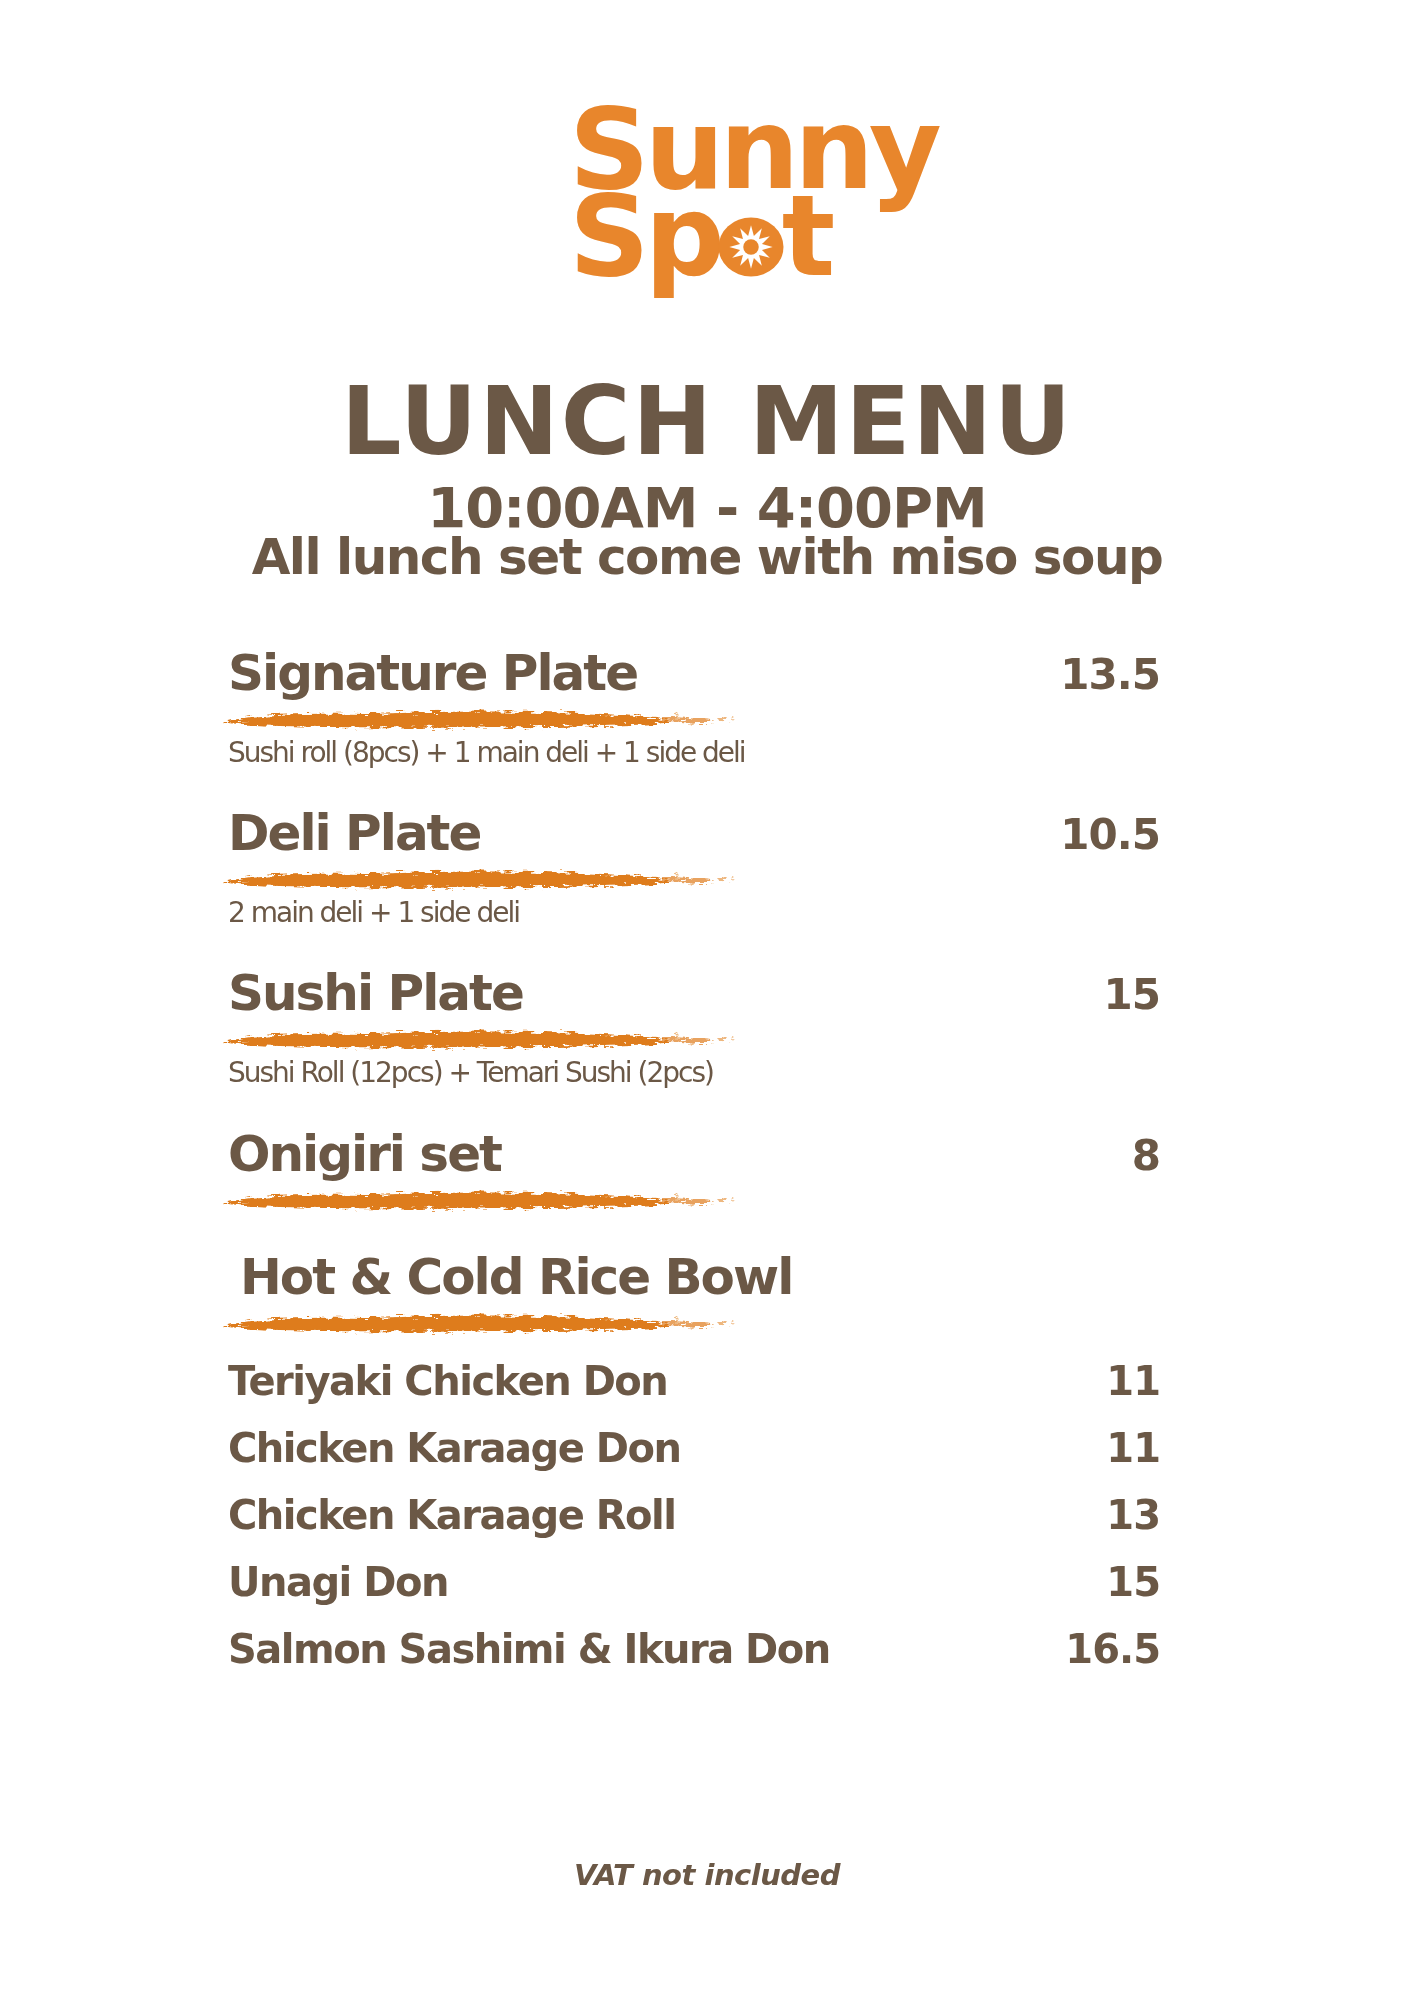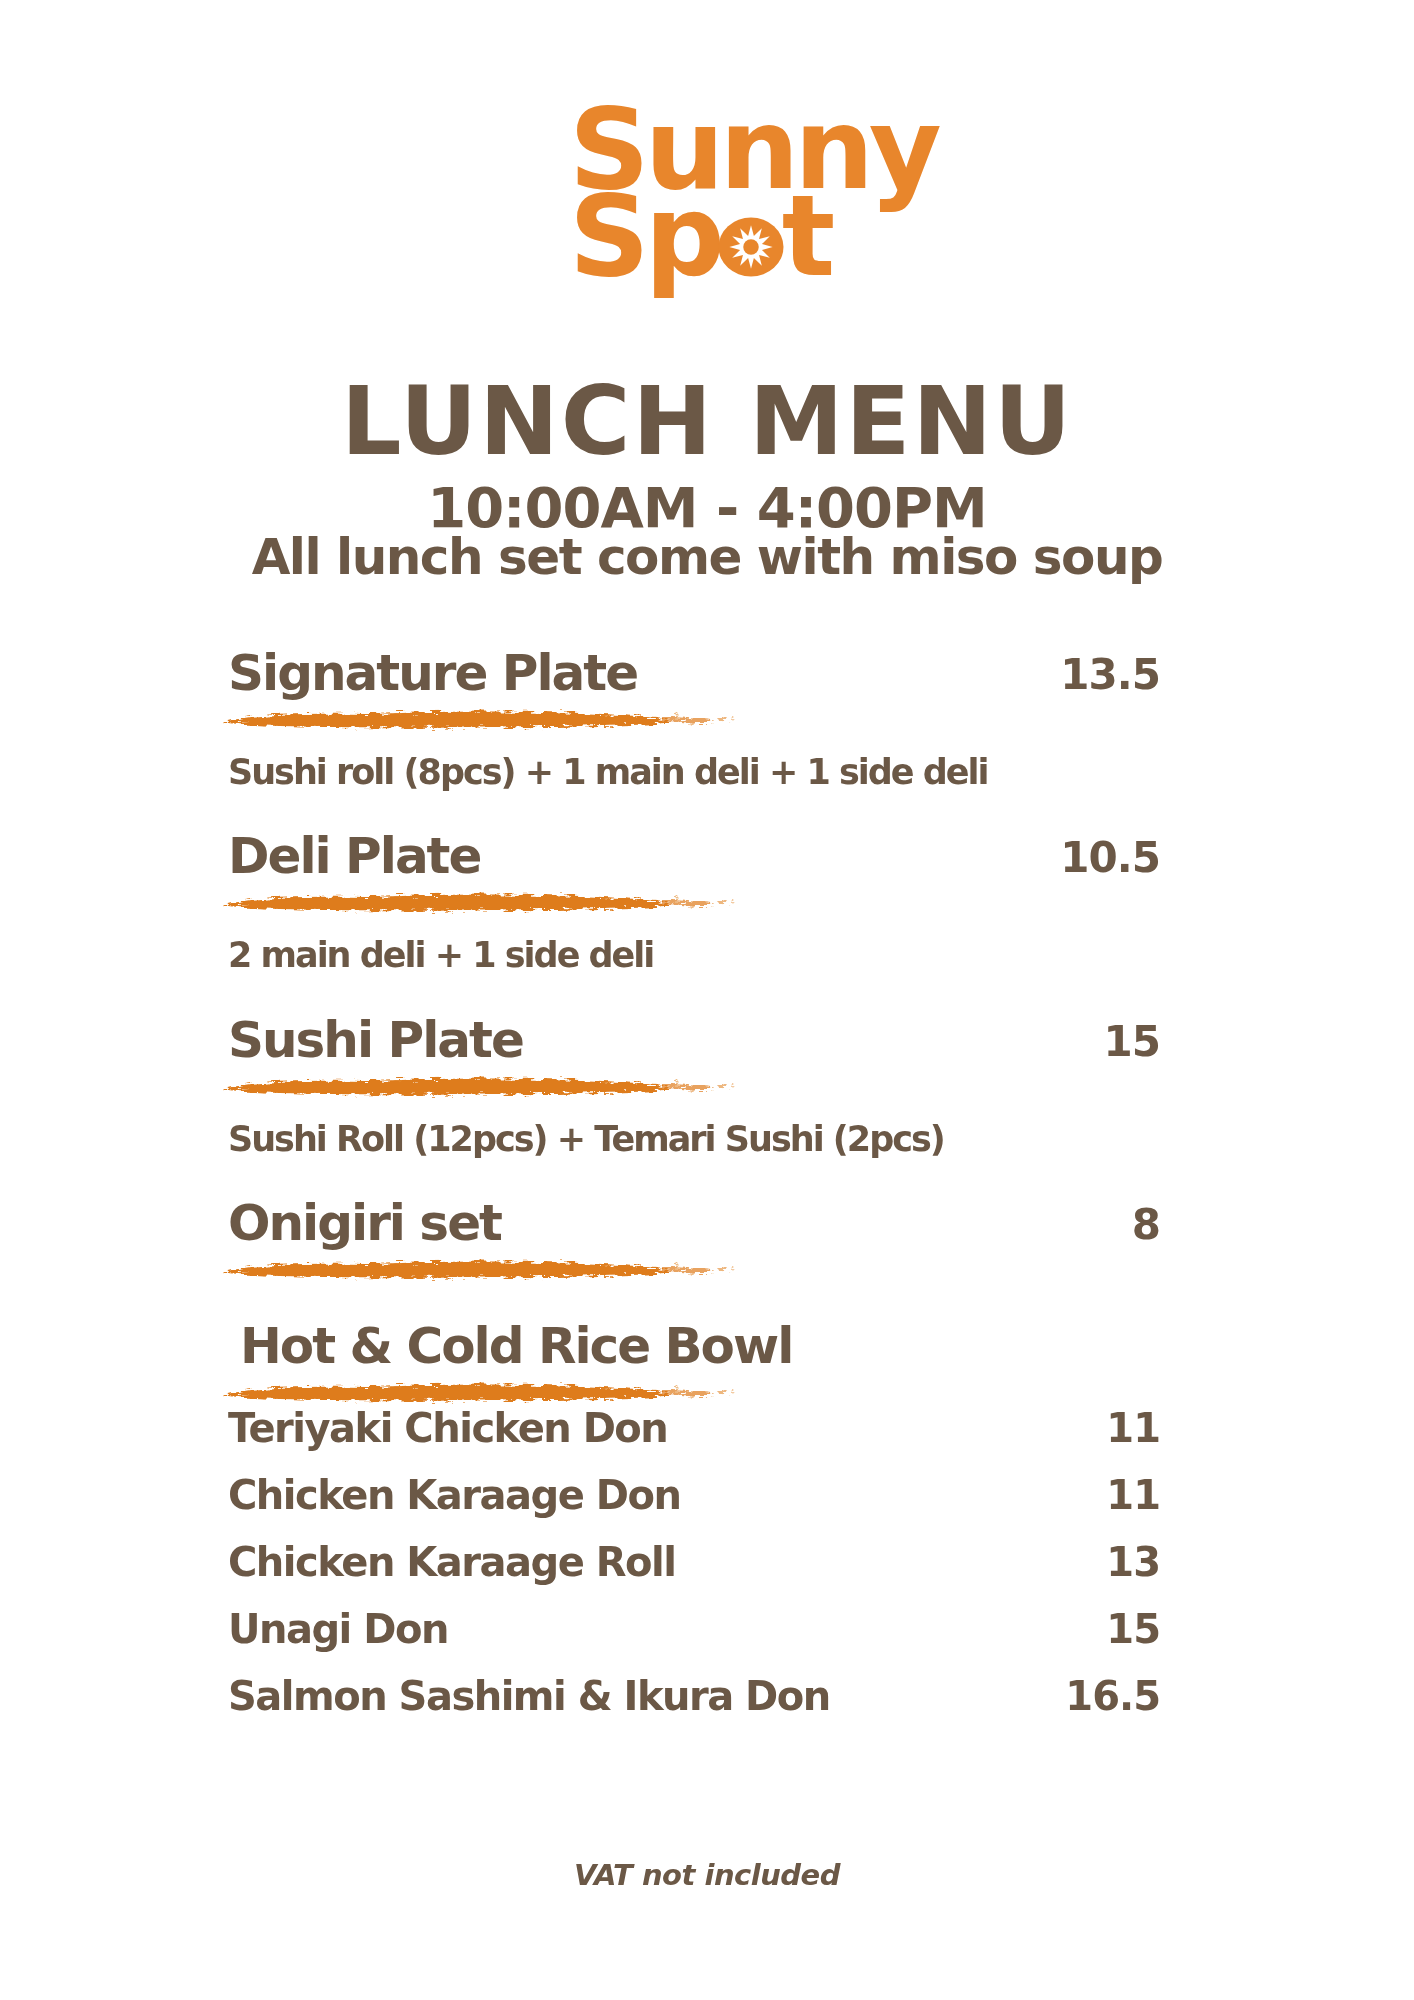--- a/index.html
+++ b/index.html
@@ -88,30 +88,30 @@
     margin-top:6px;
     letter-spacing:-1px;
   }
   .brush{
     display:block;
     margin:6px 0 0 -6px;
     width:520px;
     height:28px;
   }
   .set-desc{
-    margin-top:20px;
-    font-size:35px;
-    font-weight:bold;
+    margin-top:5px;
+    font-size:28px;
+    font-weight:normal;
     line-height:1.15;
     letter-spacing:-2px;
     white-space:nowrap;
   }
 
   .bowl-name{padding-left:12px;}
-  .bowl-rows{}
+  .bowl-rows{margin-top:22px;}
   .bowl-row{
     display:flex;
     justify-content:space-between;
     font-size:40px;
     font-weight:bold;
     line-height:46px;
     margin-bottom:21px;
     letter-spacing:-1.5px;
   }
   .bowl-price{letter-spacing:-1px;}

